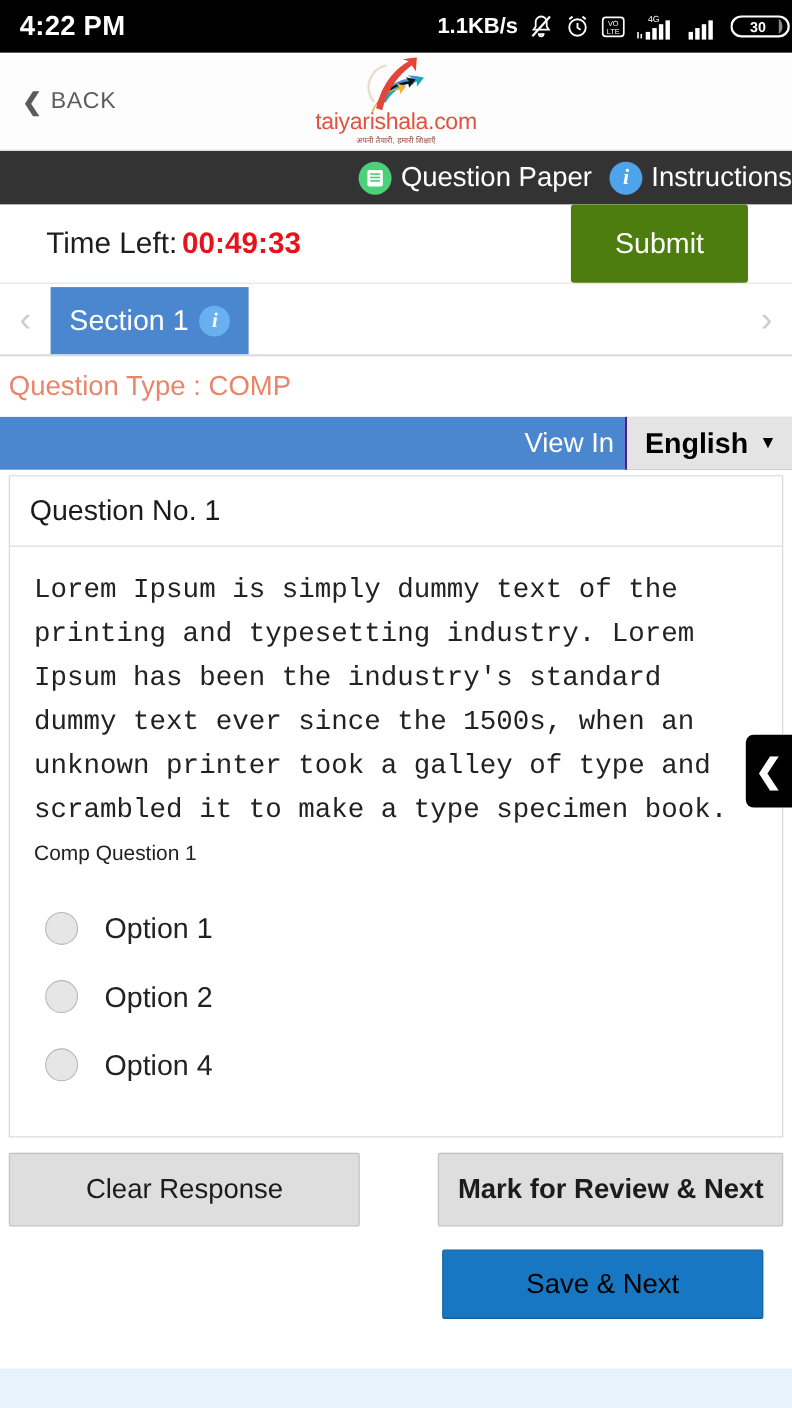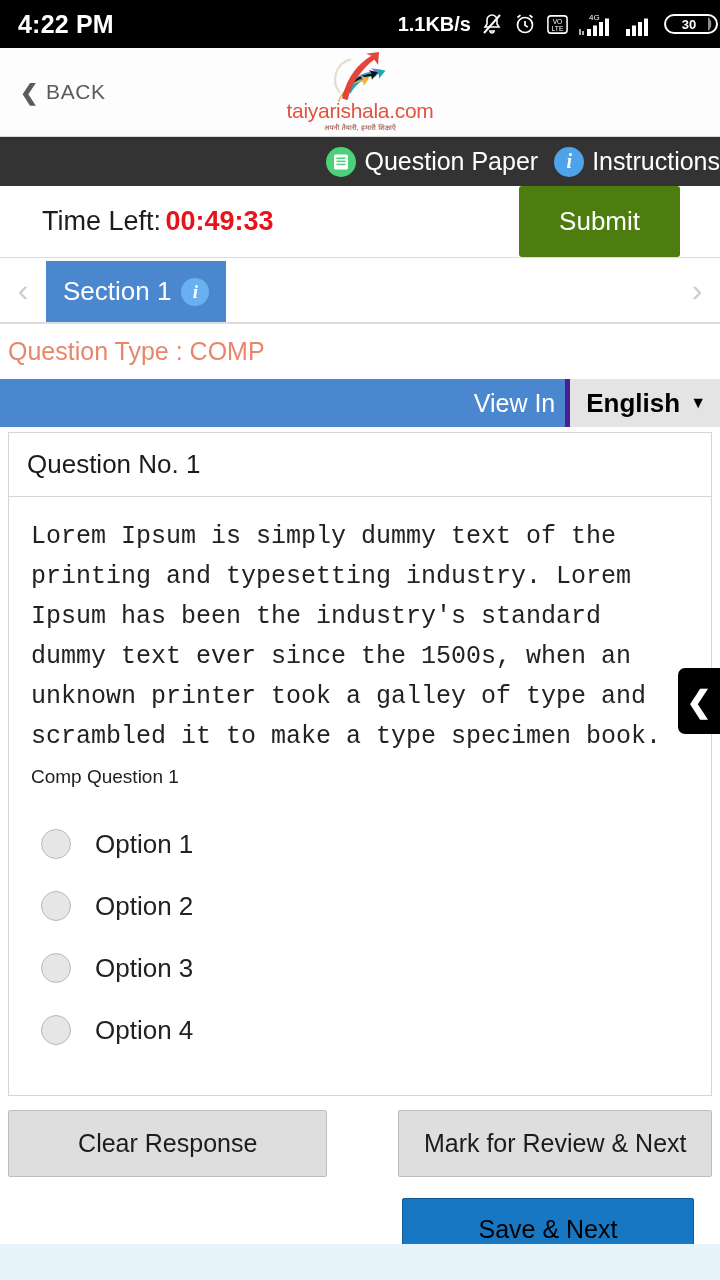--- a/index.html
+++ b/index.html
@@ -93,21 +93,21 @@
 
   
   .viewbar {
     height: 48px; background: #4a87ce; display: flex; align-items: stretch;
     justify-content: flex-end;
   }
   .viewbar .label {
     color: #fff; font-size: 25px; display: flex; align-items: center; padding-right: 10px;
   }
   .lang-sel {
-    background: #e4e4e4; border-left: 5px solid #4c1d95;
+    background: #e4e4e4; border-left: 2px solid #4c1d95;
     display: flex; align-items: center; gap: 10px;
     padding: 0 14px 0 16px; font-size: 26px; color: #000; font-weight: bold;
   }
   .caret { font-size: 16px; }
 
   
   .qcard {
     margin: 5px 8px 0 8px; border: 1px solid #d6d6d6; background: #fff;
   }
   .qno {
@@ -136,21 +136,21 @@
   }
 
   
   .footer { padding: 14px 8px 0 8px; position: relative; height: 160px;}
   .f-row { display: flex; gap: 12px; }
   .btn-grey {
     background: #dedede; border: 1px solid #bdbdbd; color: #1c1c1c;
     font-size: 25px; padding: 18px 10px; border-radius: 2px; text-align: center;
   }
   .clear-btn { width: 328px; }
-  .mark-btn  { width: 322px; margin-left: 59px; }
+  .mark-btn  { width: 322px; margin-left: 59px; font-weight: bold; }
   .save-btn {
     background: #1877c2; border: 1px solid #0e5e9e; color: #000000;
     font-size: 25px; padding: 16px 10px; border-radius: 2px; text-align:center;
     width: 292px; position: absolute; right: 26px; top: 102px;
   }
 
   .bottomstrip { position: absolute; left:0; bottom: 0; width: 720px; height: 36px; background: #e7f3fb; }
 </style>
 </head>
 <body>
@@ -286,24 +286,20 @@
         <div class="opt">
           <span class="radio"></span>
           <span class="opt-label">Option 1</span>
         </div>
         <div class="opt">
           <span class="radio"></span>
           <span class="opt-label">Option 2</span>
         </div>
         <div class="opt">
           <span class="radio"></span>
-          <span class="opt-label">Option 3</span>
-        </div>
-        <div class="opt">
-          <span class="radio"></span>
           <span class="opt-label">Option 4</span>
         </div>
       </div>
     </div>
   </div>
 
   <div class="sidetab">
     <span>❮</span>
   </div>
 

